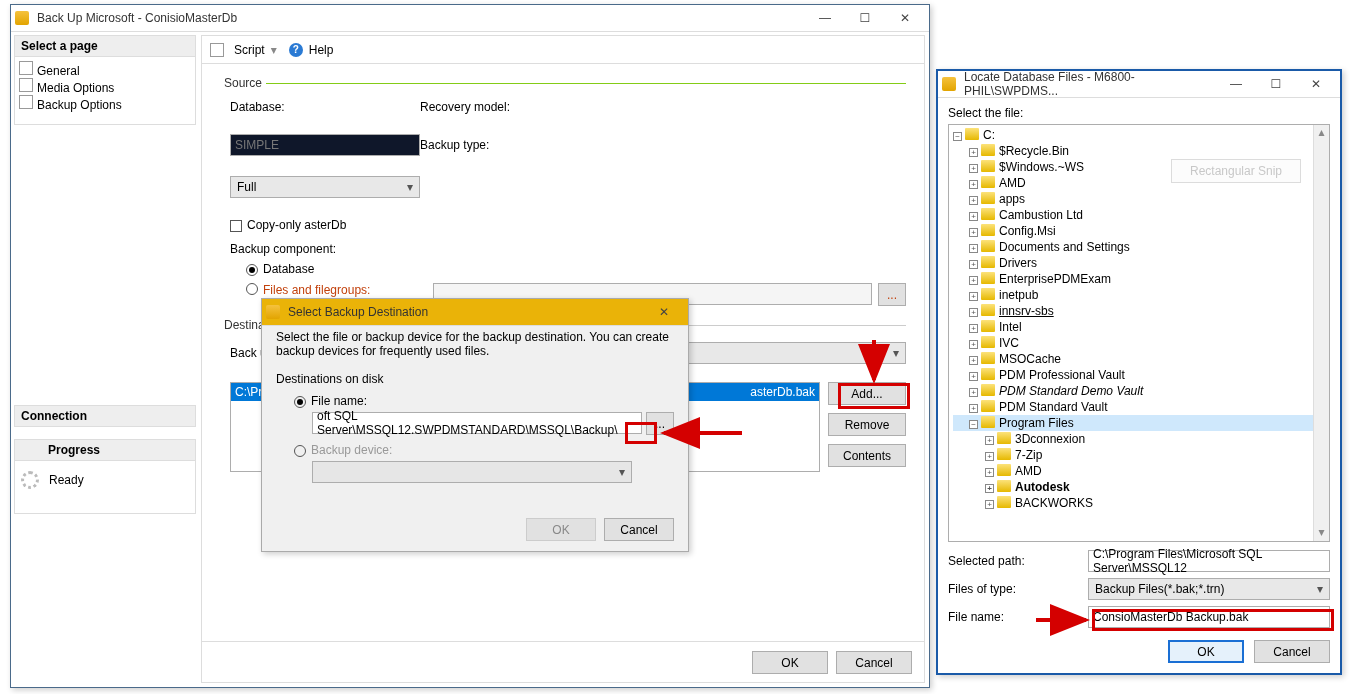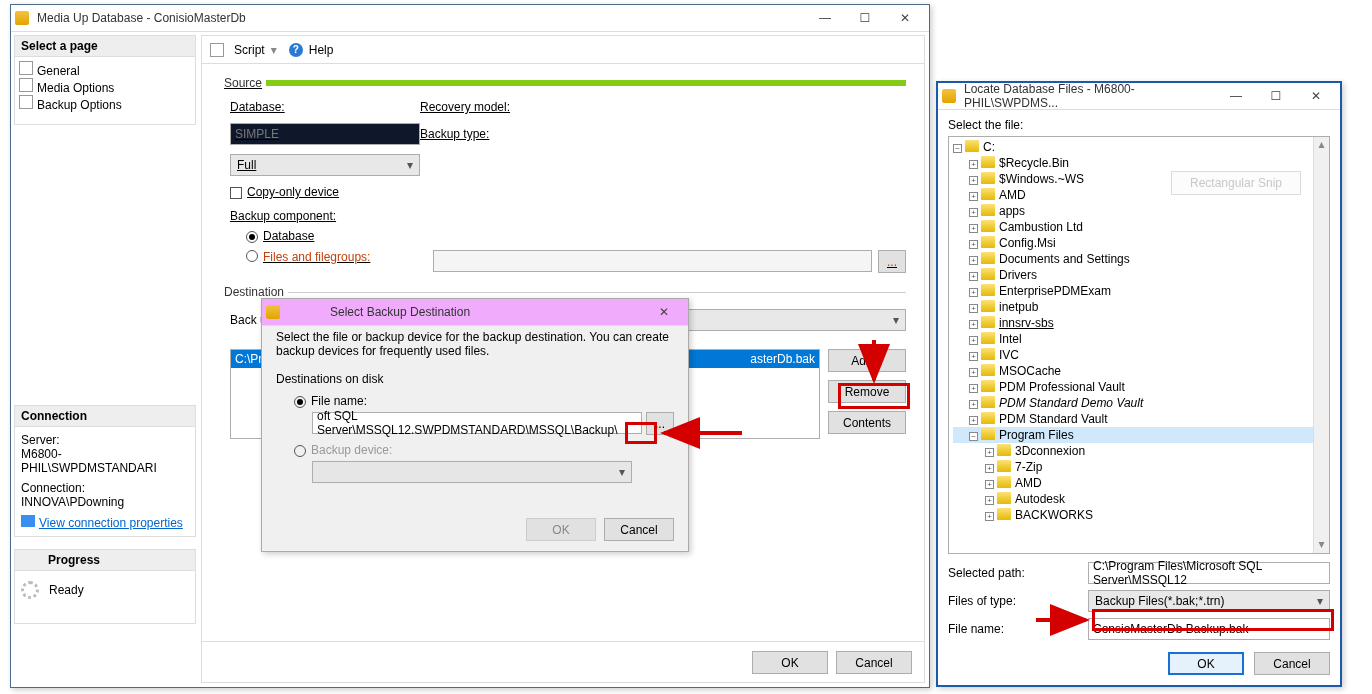--- a/index.html
+++ b/index.html
@@ -25,76 +25,69 @@
   .section-head { font-weight:bold; background:#eee; padding:3px 6px; border:1px solid #ddd;}
   .link { color:#0066cc; text-decoration:underline;}
   .redbox { position:absolute; border:3px solid #d40000; pointer-events:none;}
 </style>
 </head>
 <body>
 
 <div class="window" style="left:10px; top:4px; width:920px; height:684px;">
   <div class="titlebar">
     <span class="db-icon"></span>
-    <span class="title">Media Up Database - ConisioMasterDb</span>
+    <span class="title">Back Up Microsoft - ConisioMasterDb</span>
     <div class="titlebtn">—</div>
     <div class="titlebtn">☐</div>
     <div class="titlebtn">✕</div>
   </div>
 
   <div style="position:absolute; left:3px; top:30px; width:182px;">
     <div class="section-head">Select a page</div>
     <div style="border:1px solid #ddd; border-top:none; padding:4px 4px 12px 4px;">
       <div><span class="page-icon"></span><span>General</span></div>
       <div><span class="page-icon"></span><span>Media Options</span></div>
       <div><span class="page-icon"></span><span>Backup Options</span></div>
     </div>
 
     <div style="height:280px;"></div>
 
     <div class="section-head">Connection</div>
-    <div style="border:1px solid #ddd; border-top:none; padding:6px;">
-      <div>Server:</div>
-      <div style="margin-bottom:6px;">M6800-PHIL\SWPDMSTANDARI</div>
-      <div>Connection:</div>
-      <div style="margin-bottom:6px;">INNOVA\PDowning</div>
-      <div><span style="display:inline-block;width:14px;height:12px;background:#3a8ef0;margin-right:4px;"></span><span class="link">View connection properties</span></div>
-    </div>
 
     <div class="section-head" style="margin-top:12px;padding-left:33px;">Progress</div>
     <div style="border:1px solid #ddd; border-top:none; padding:10px 6px 24px 6px; display:flex; align-items:center;">
       <span style="width:18px;height:18px;border:3px dotted #bbb;border-radius:50%;margin-right:10px;"></span>
       <span>Ready</span>
     </div>
   </div>
 
   <div style="position:absolute; left:190px; top:30px; right:4px; bottom:4px; border:1px solid #ddd;">
     <div style="height:28px; border-bottom:1px solid #ddd; display:flex; align-items:center; padding:0 8px; gap:6px;">
       <span class="page-icon"></span>
       <span>Script</span>
       <span style="color:#888;">▾</span>
       <span style="margin-left:6px;display:inline-block;width:14px;height:14px;border-radius:50%;background:#2a7ad4;color:#fff;font-weight:bold;text-align:center;line-height:14px;font-size:10px;">?</span>
       <span>Help</span>
     </div>
 
     <div style="padding:12px 18px 0 18px;">
-      <fieldset style="border:none;border-top:6px solid #84cc16;padding:10px 0 0 0;text-decoration:underline;">
+      <fieldset style="border:none;border-top:1px solid #84cc16;padding:10px 0 0 0;">
         <legend>Source</legend>
-        <div style="display:grid; grid-template-columns:190px 1fr; row-gap:9px; align-items:center; padding-left:10px;">
+        <div style="display:grid; grid-template-columns:190px 1fr; row-gap:20px; align-items:center; padding-left:10px;">
           <div>Database:</div>
           <div>Recovery model:</div>
           <div class="textbox" style="background:#0f172a;color:#777;">
               <span>SIMPLE</span>
             </div>
           <div>Backup type:</div>
           <div class="dropdown">
               <span>Full</span>
             </div>
           <div></div>
-          <div><span class="checkbox"></span><span>Copy-only device</span></div>
+          <div><span class="checkbox"></span><span>Copy-only asterDb</span></div>
         </div>
         <div style="padding:10px 0 0 10px;">Backup component:</div>
         <div style="padding:6px 0 0 26px;">
           <div><span class="radio checked"></span><span>Database</span></div>
           <div style="margin-top:7px; display:flex; align-items:flex-start; color:#c2410c;">
             <span class="radio"></span>
             <span style="width:170px;">Files and filegroups:</span>
             <div class="textbox" style="flex:1;background:#f5f5f5;"></div>
             <div class="btn" style="margin-left:6px;padding:0 8px;">...</div>
           </div>
@@ -135,21 +128,21 @@
         </div>
       <div class="btn" style="width:76px;">
           <span>Cancel</span>
         </div>
     </div>
     <div style="position:absolute; bottom:40px; left:0; right:0; border-top:1px solid #ddd;"></div>
   </div>
 </div>
 
 <div class="window" style="left:261px; top:298px; width:428px; height:254px; background:#f0f0f0; border:1px solid #aaa;">
-  <div class="titlebar" style="background:#f0abfc;gap:42px;">
+  <div class="titlebar" style="background:#eab308;">
     <span class="db-icon"></span>
     <span class="title">Select Backup Destination</span>
     <div class="titlebtn">✕</div>
   </div>
   <div style="padding:4px 14px;">
     <div style="margin-bottom:14px;">Select the file or backup device for the backup destination. You can create backup devices for frequently used files.</div>
     <div>Destinations on disk</div>
     <div style="padding:8px 0 0 18px;">
       <div><span class="radio checked"></span><span>File name:</span></div>
       <div style="display:flex; gap:4px; margin:4px 0 8px 18px;">
@@ -167,21 +160,21 @@
   <div style="position:absolute; bottom:10px; right:14px; display:flex; gap:8px;">
     <div class="btn disabled" style="width:70px;">
         <span>OK</span>
       </div>
     <div class="btn" style="width:70px;">
         <span>Cancel</span>
       </div>
   </div>
 </div>
 
-<div class="window" style="left:936px; top:81px; width:406px; height:606px; border:2px solid #1a5aa8;">
+<div class="window" style="left:936px; top:69px; width:406px; height:606px; border:2px solid #1a5aa8;">
   <div class="titlebar" style="background:#fff;">
     <span class="db-icon"></span>
     <span class="title">Locate Database Files - M6800-PHIL\SWPDMS...</span>
     <div class="titlebtn">—</div>
     <div class="titlebtn">☐</div>
     <div class="titlebtn">✕</div>
   </div>
   <div style="padding:8px 10px;">
     <div style="margin-bottom:4px;">Select the file:</div>
     <div style="border:1px solid #adadad; height:418px; overflow:hidden; position:relative; background:#fff;">
@@ -205,21 +198,21 @@
           <div style="padding-left: 16px;"><span class="tree-plus">+</span><span class="folder-icon"></span>Intel</div>
           <div style="padding-left: 16px;"><span class="tree-plus">+</span><span class="folder-icon"></span>IVC</div>
           <div style="padding-left: 16px;"><span class="tree-plus">+</span><span class="folder-icon"></span>MSOCache</div>
           <div style="padding-left: 16px;"><span class="tree-plus">+</span><span class="folder-icon"></span>PDM Professional Vault</div>
           <div style="padding-left: 16px; font-style: italic;"><span class="tree-plus">+</span><span class="folder-icon"></span>PDM Standard Demo Vault</div>
           <div style="padding-left: 16px;"><span class="tree-plus">+</span><span class="folder-icon"></span>PDM Standard Vault</div>
           <div style="padding-left: 16px; background: rgb(207, 232, 252);"><span class="tree-plus">−</span><span class="folder-icon"></span>Program Files</div>
           <div style="padding-left: 32px;"><span class="tree-plus">+</span><span class="folder-icon"></span>3Dconnexion</div>
           <div style="padding-left: 32px;"><span class="tree-plus">+</span><span class="folder-icon"></span>7-Zip</div>
           <div style="padding-left: 32px;"><span class="tree-plus">+</span><span class="folder-icon"></span>AMD</div>
-          <div style="padding-left: 32px;"><span class="tree-plus">+</span><span class="folder-icon"></span>Autodesk</div>
+          <div style="padding-left: 32px; font-weight: bold;"><span class="tree-plus">+</span><span class="folder-icon"></span>Autodesk</div>
           <div style="padding-left: 32px;"><span class="tree-plus">+</span><span class="folder-icon"></span>BACKWORKS</div>
         </div>
 
       <div style="position:absolute; right:28px; top:34px; width:130px; height:24px; border:1px solid #dcdcdc; background:#fcfcfc; color:#c8c8c8; display:flex;align-items:center;justify-content:center;">
           <span>Rectangular Snip</span>
         </div>
     </div>
 
     <div style="display:grid; grid-template-columns:140px 1fr; row-gap:6px; align-items:center; margin-top:8px;">
       <div>Selected path:</div>

